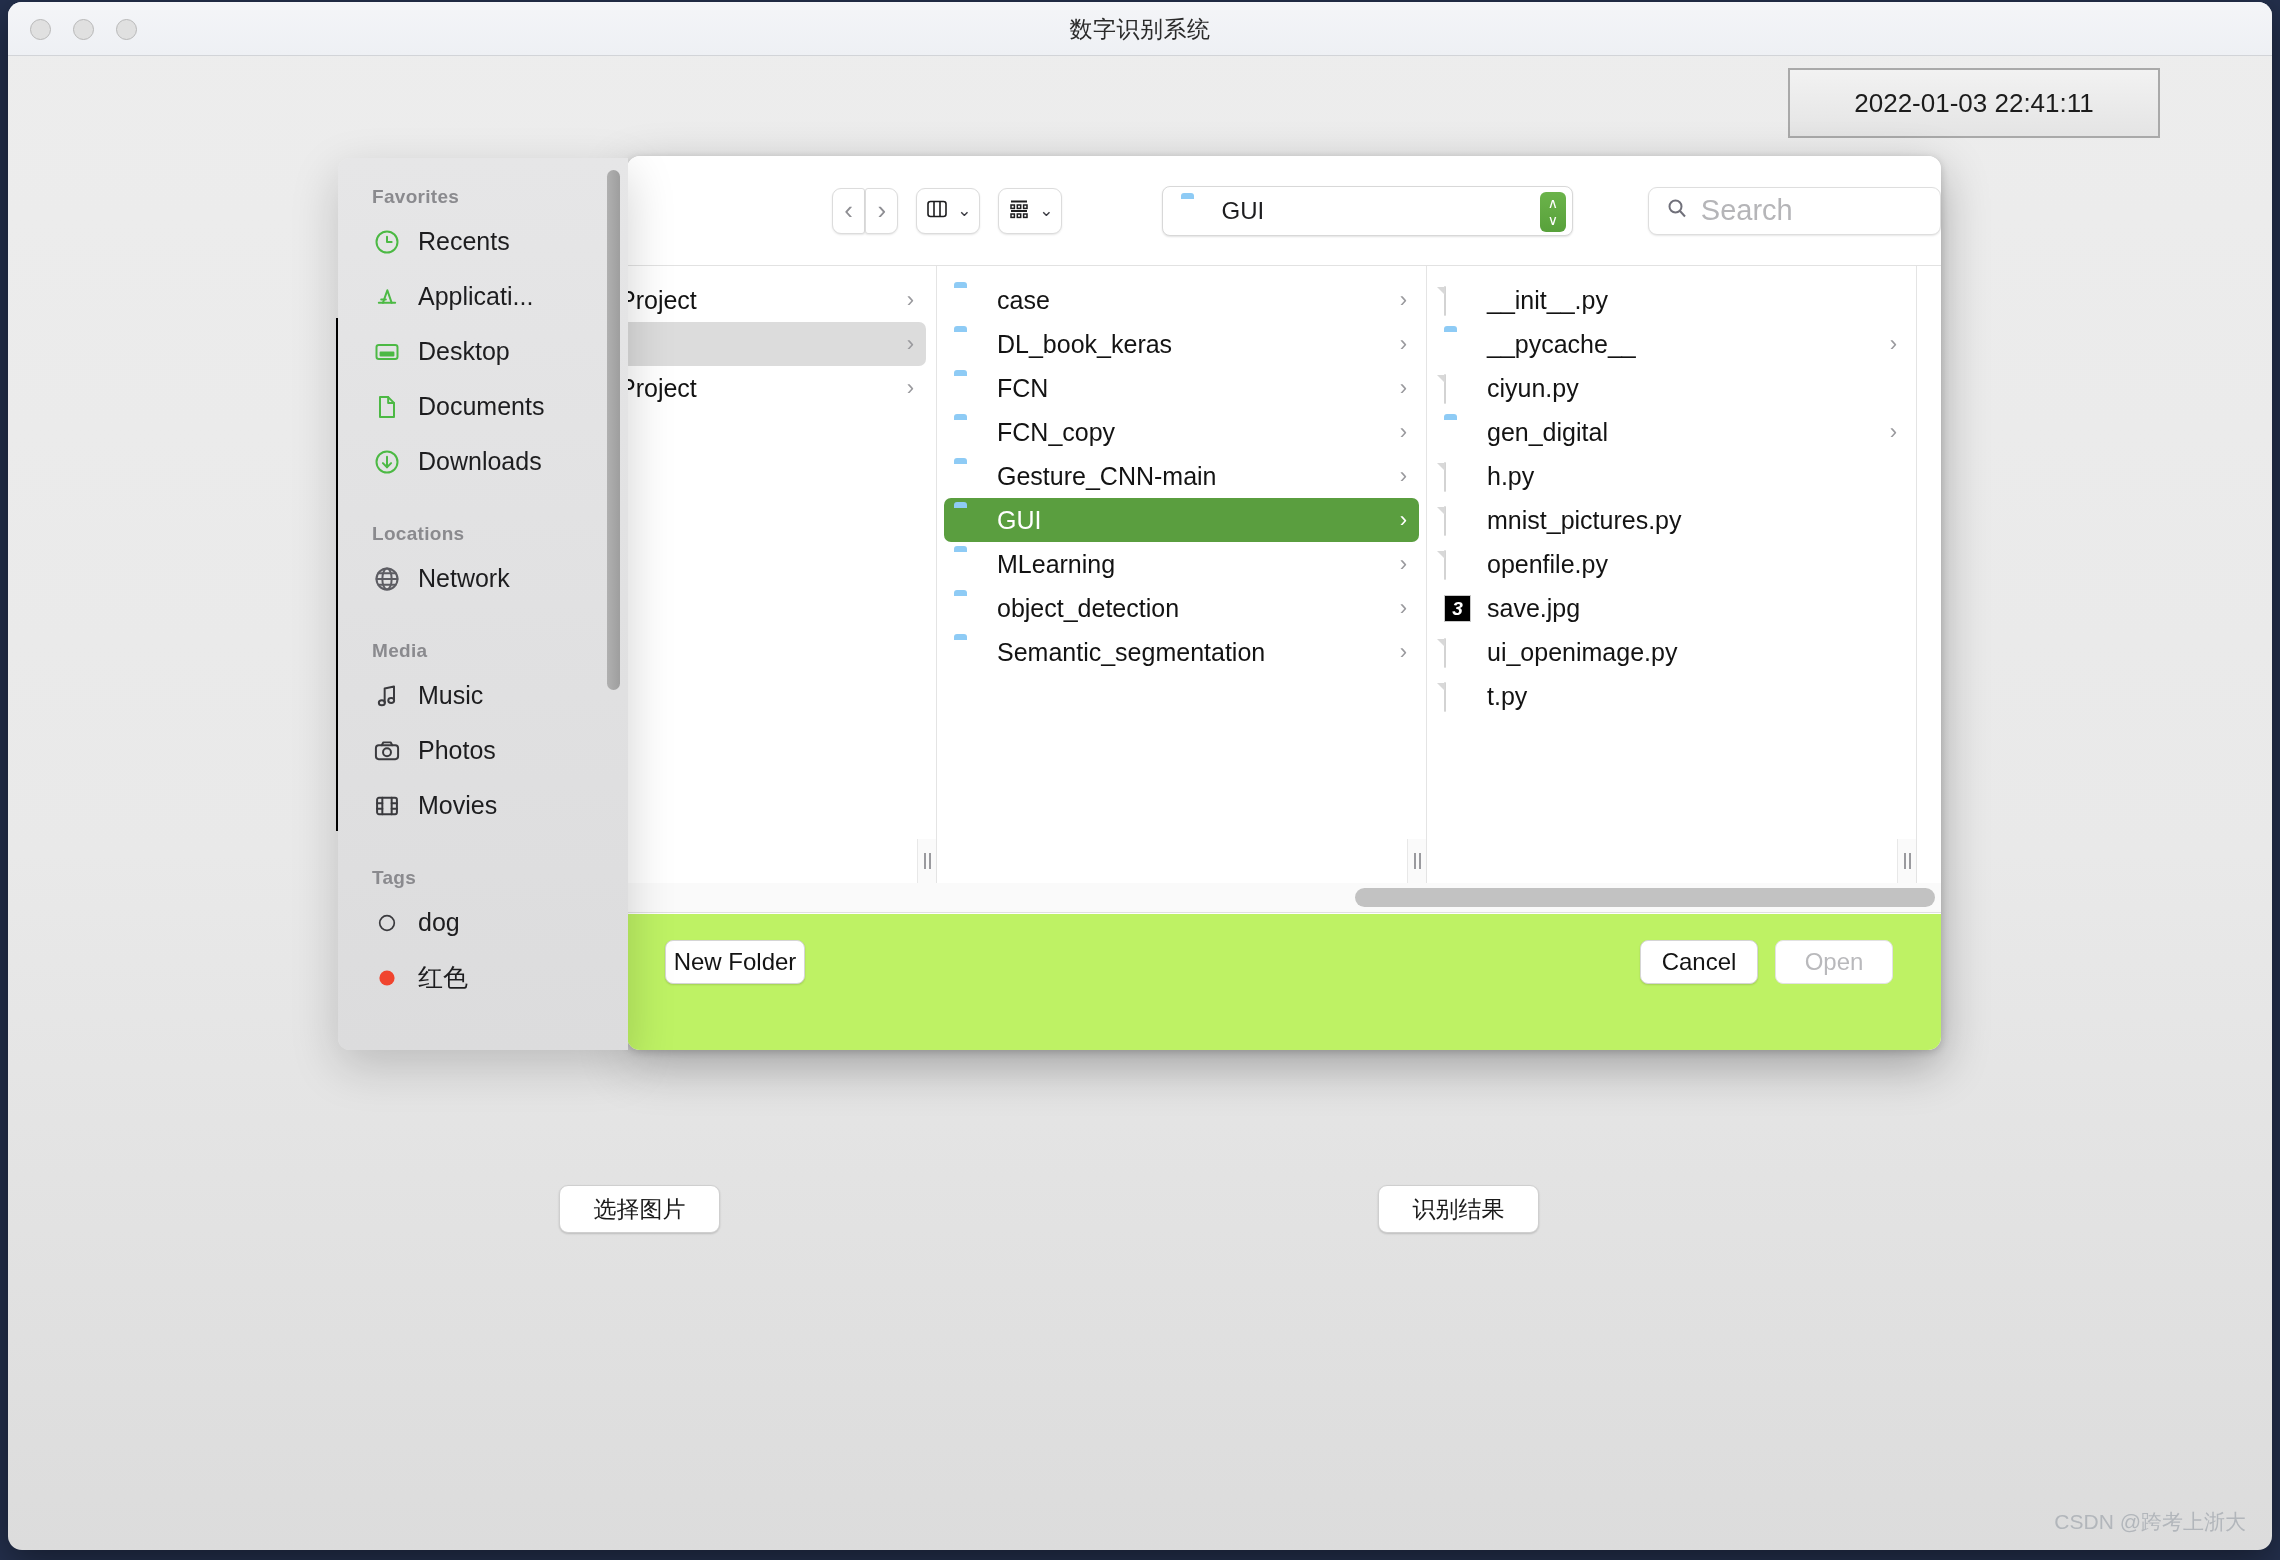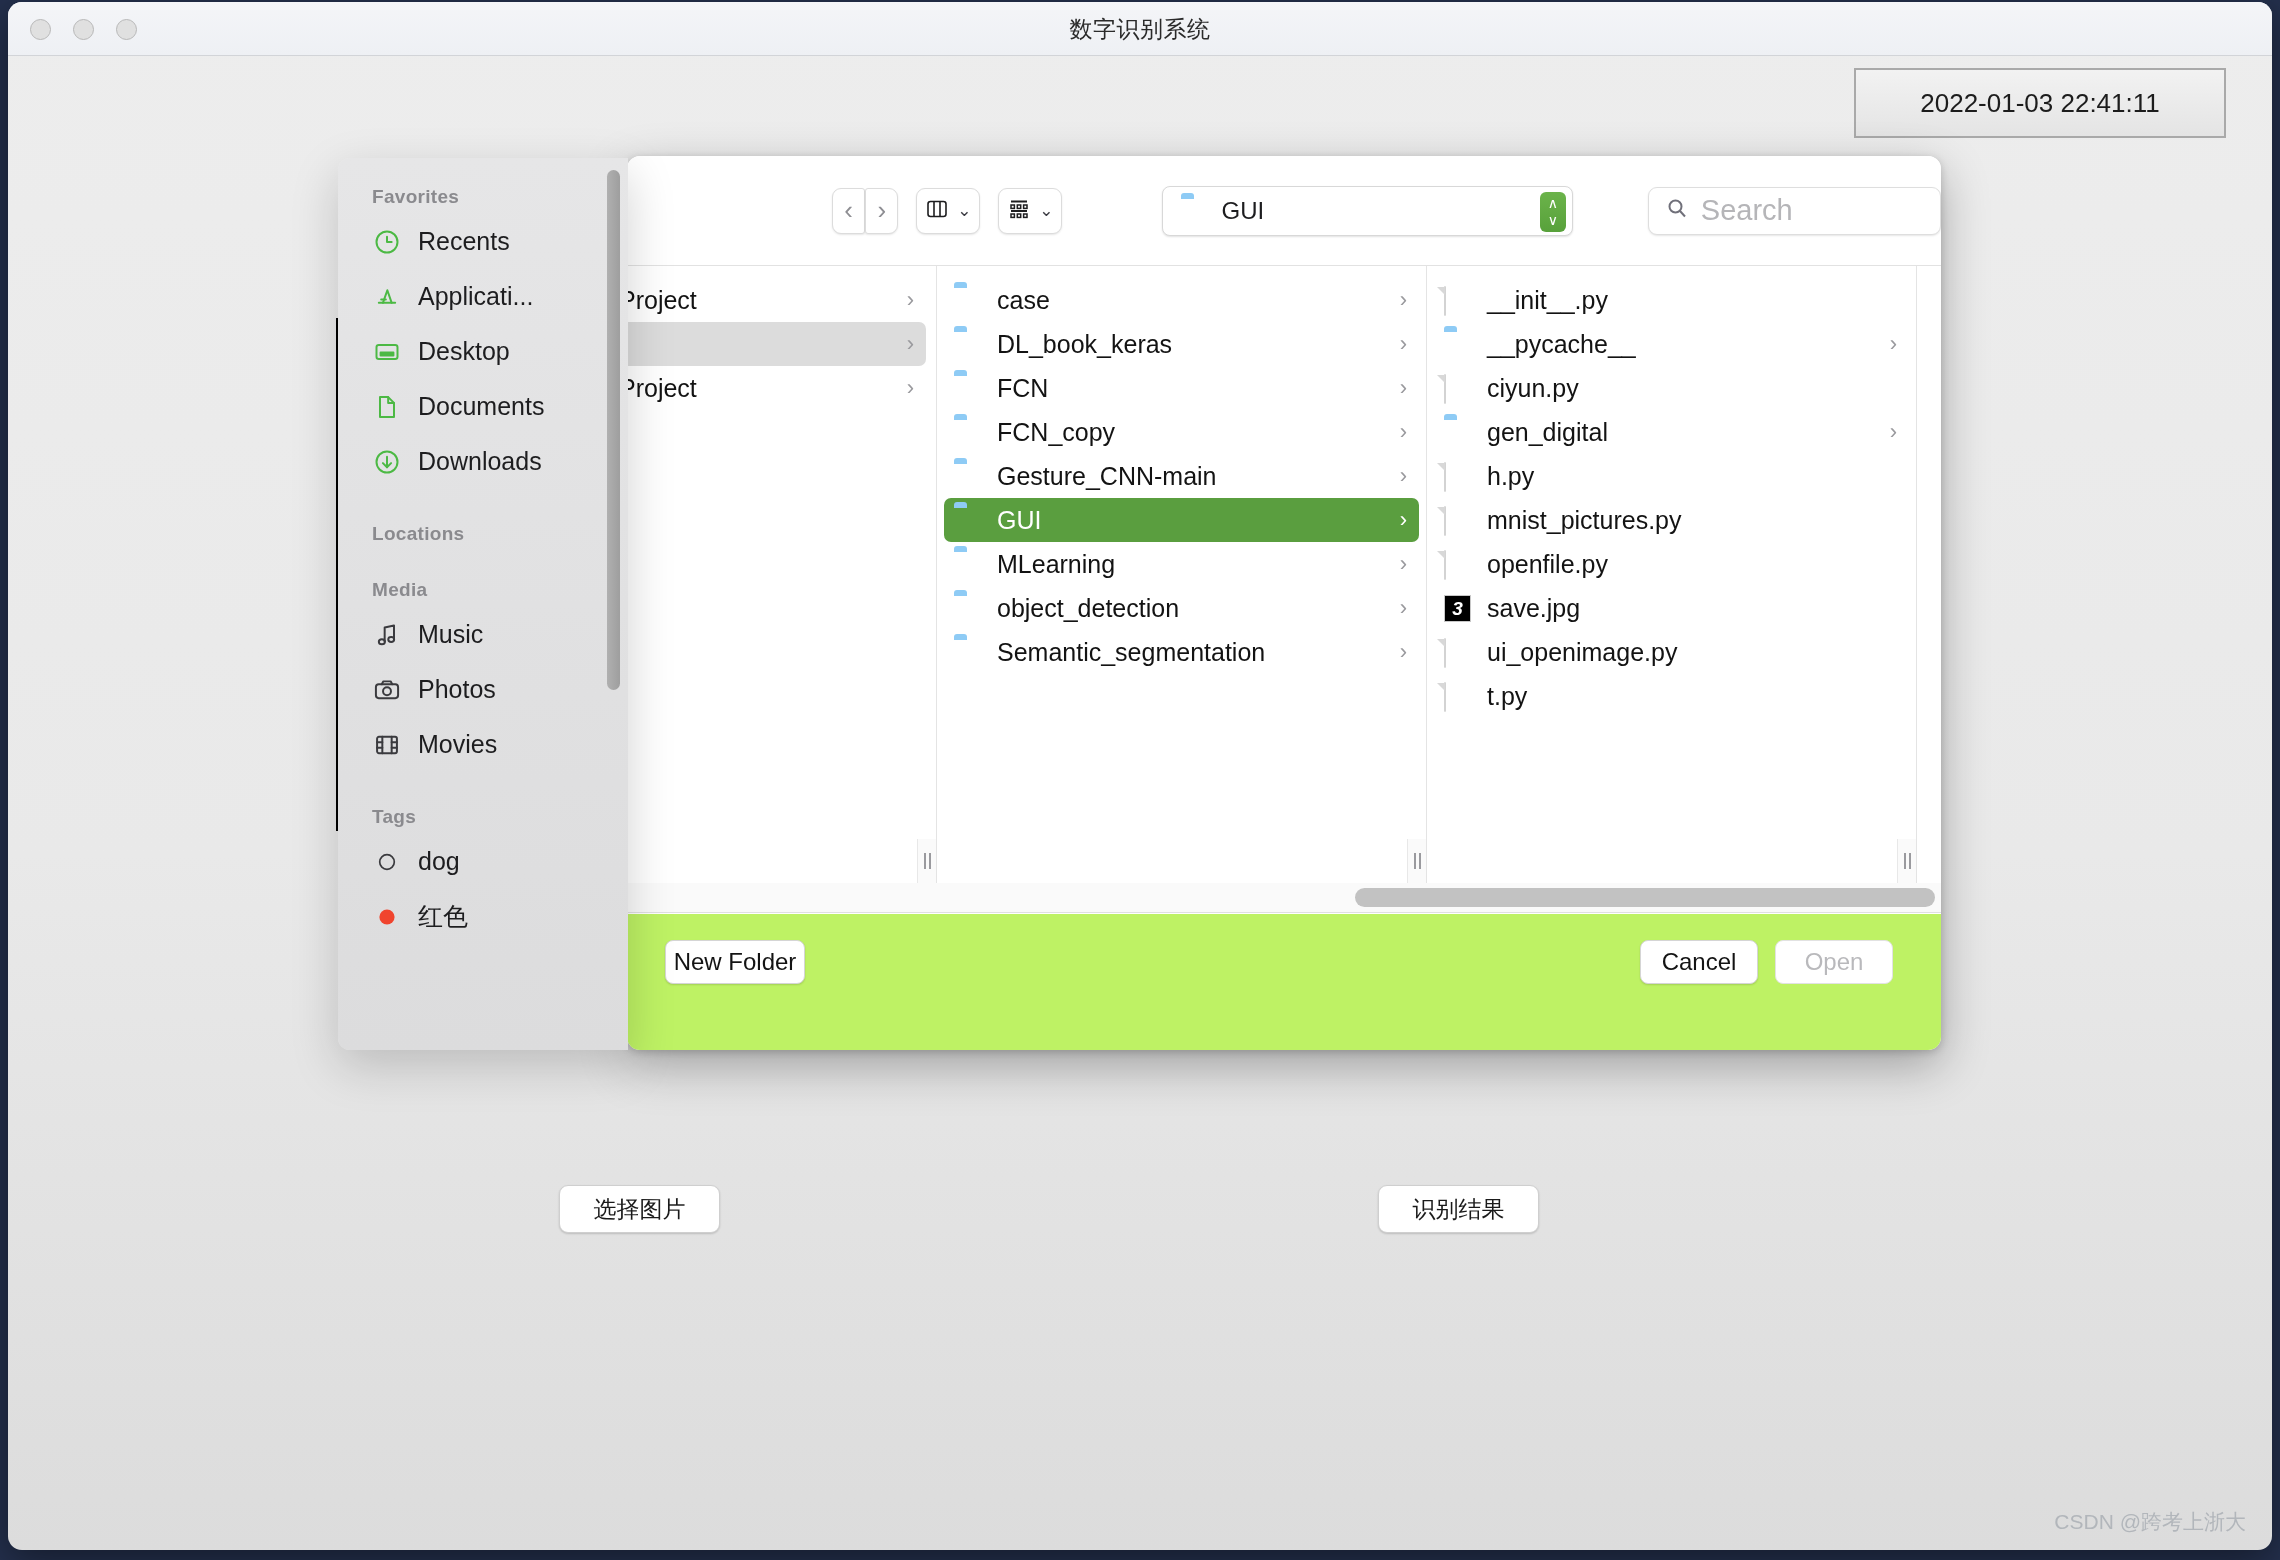--- a/index.html
+++ b/index.html
@@ -44,21 +44,21 @@
   #window-title {
     position: absolute; left: 0; top: 0;
     width: 100%; height: 54px;
     display: flex; align-items: center; justify-content: center;
     font-size: 23px; color: #2a2a2a; letter-spacing: .5px;
   }
 
   
   #timestamp-box {
     position: absolute;
-    left: 1846px; top: 66px;
+    left: 1780px; top: 66px;
     width: 372px; height: 70px;
     background: linear-gradient(180deg, #f2f2f2 0%, #e4e4e4 100%);
     border: 2px solid #a9a9a9;
     display: flex; align-items: center; justify-content: center;
     font-size: 26px; color: #1c1c1c;
   }
 
   
   .app-btn {
     position: absolute;
@@ -561,20 +561,32 @@
         <span class="sb-icon">
           <svg width="28" height="28" viewBox="0 0 24 24" fill="none" stroke="#4cb944" stroke-width="1.7" stroke-linecap="round" stroke-linejoin="round">
             <circle cx="12" cy="12" r="9"></circle>
             <path d="M12 7.5v9"></path>
             <path d="M8.5 13 12 16.5 15.5 13"></path>
           </svg>
         </span>
         <span>Downloads</span>
       </div>
       <div class="sb-group-title" style="margin-top: 34px; margin-bottom: 6px;">Locations</div>
+      <div class="sb-item">
+        <span class="sb-icon">
+          <svg width="28" height="28" viewBox="0 0 24 24" fill="none" stroke="#5d5d63" stroke-width="1.7" stroke-linecap="round" stroke-linejoin="round">
+            <circle cx="12" cy="12" r="9"></circle>
+            <ellipse cx="12" cy="12" rx="4" ry="9"></ellipse>
+            <path d="M3 12h18"></path>
+            <path d="M4.6 7h14.8"></path>
+            <path d="M4.6 17h14.8"></path>
+          </svg>
+        </span>
+        <span>Network</span>
+      </div>
       <div class="sb-group-title" style="margin-top: 34px; margin-bottom: 6px;">Media</div>
       <div class="sb-item">
         <span class="sb-icon">
           <svg width="28" height="28" viewBox="0 0 24 24" fill="none" stroke="#3a3a3e" stroke-width="1.7" stroke-linecap="round" stroke-linejoin="round">
             <path d="M10 17.5V5.5l8-1.6v11.4"></path>
             <ellipse cx="7.6" cy="17.8" rx="2.6" ry="2.2"></ellipse>
             <ellipse cx="15.6" cy="15.8" rx="2.5" ry="2.1"></ellipse>
           </svg>
         </span>
         <span>Music</span>

